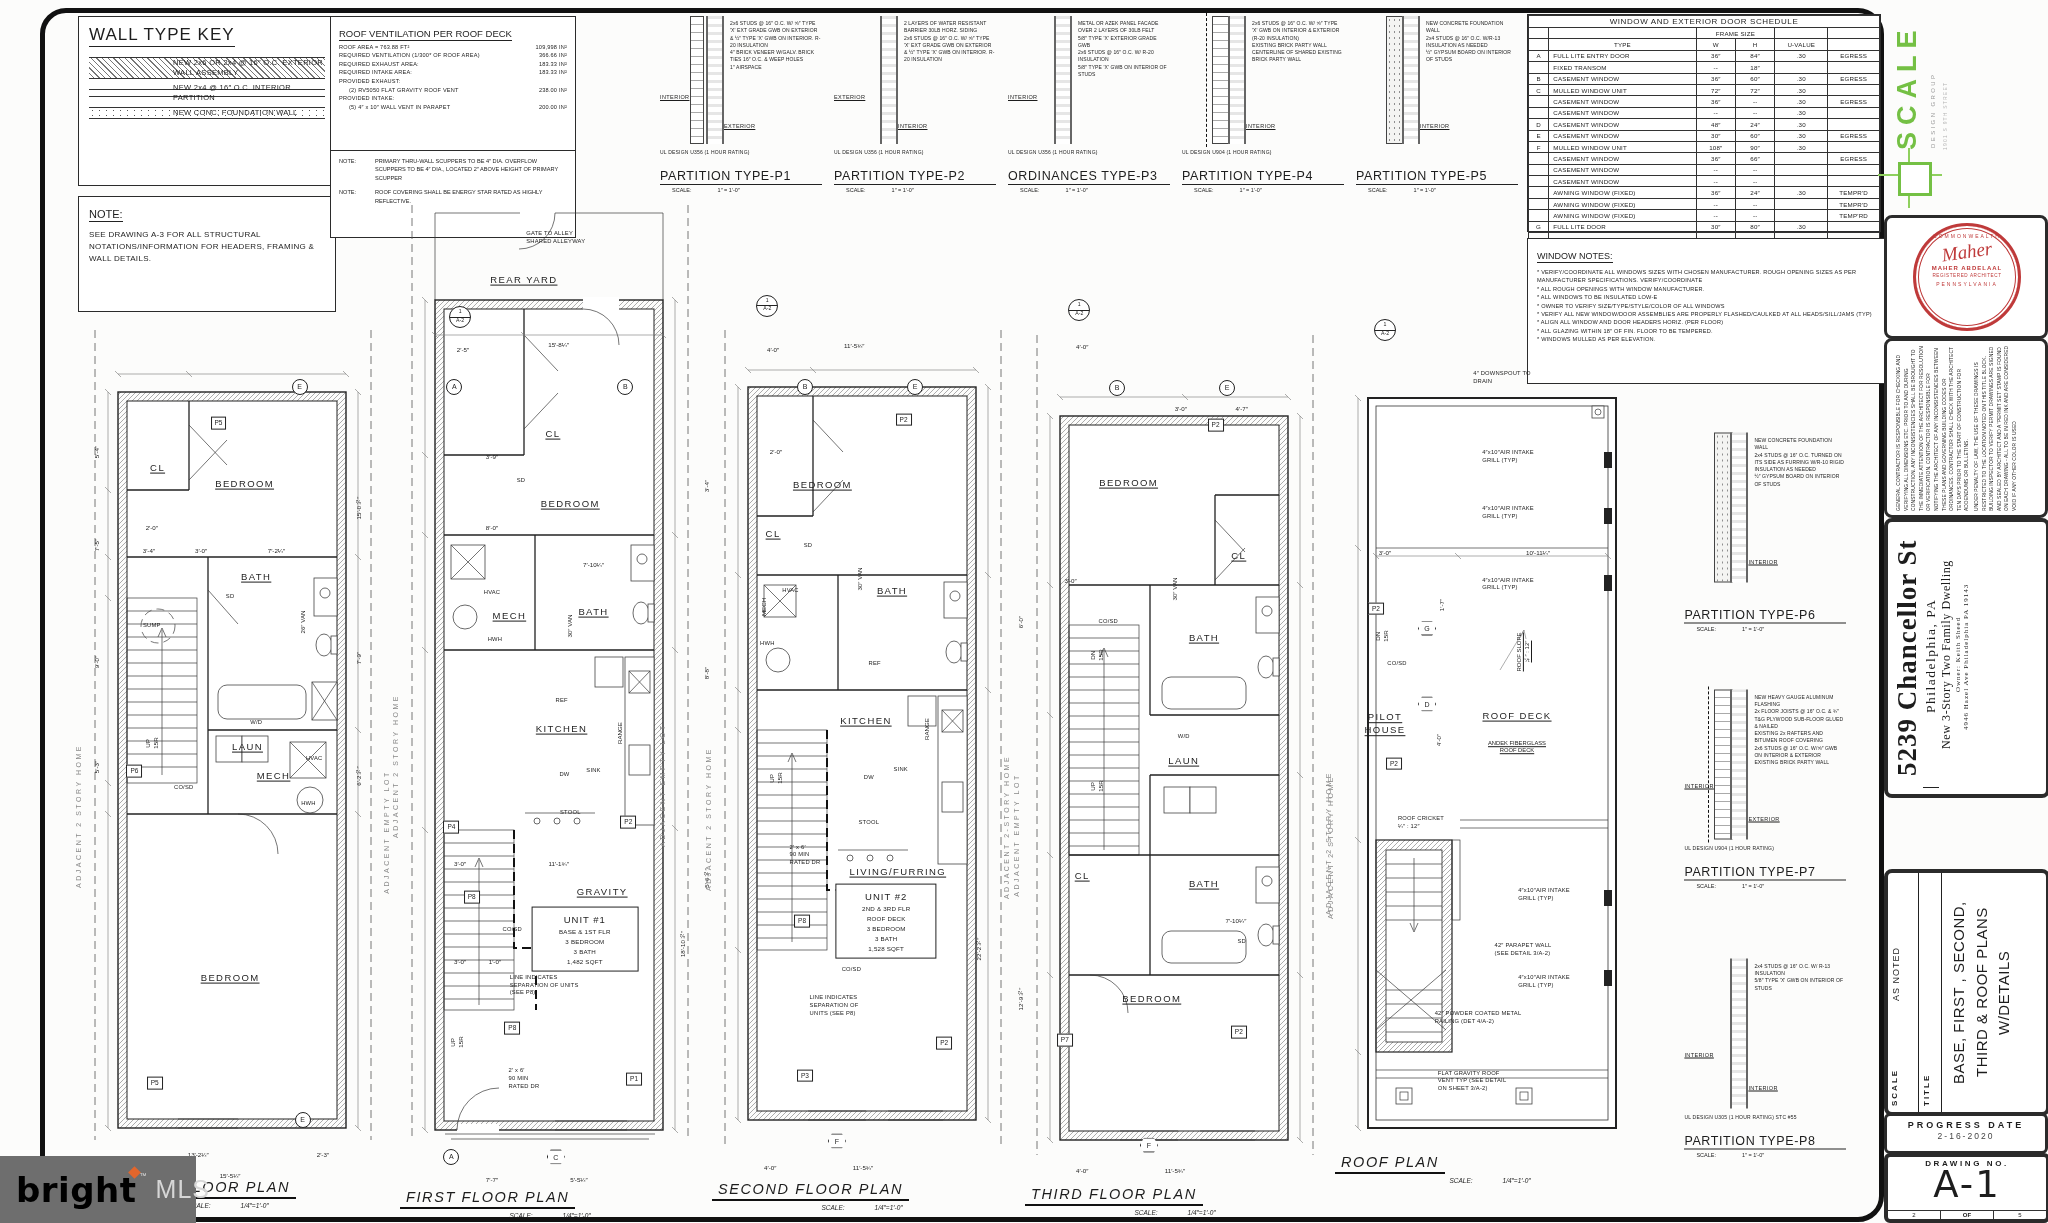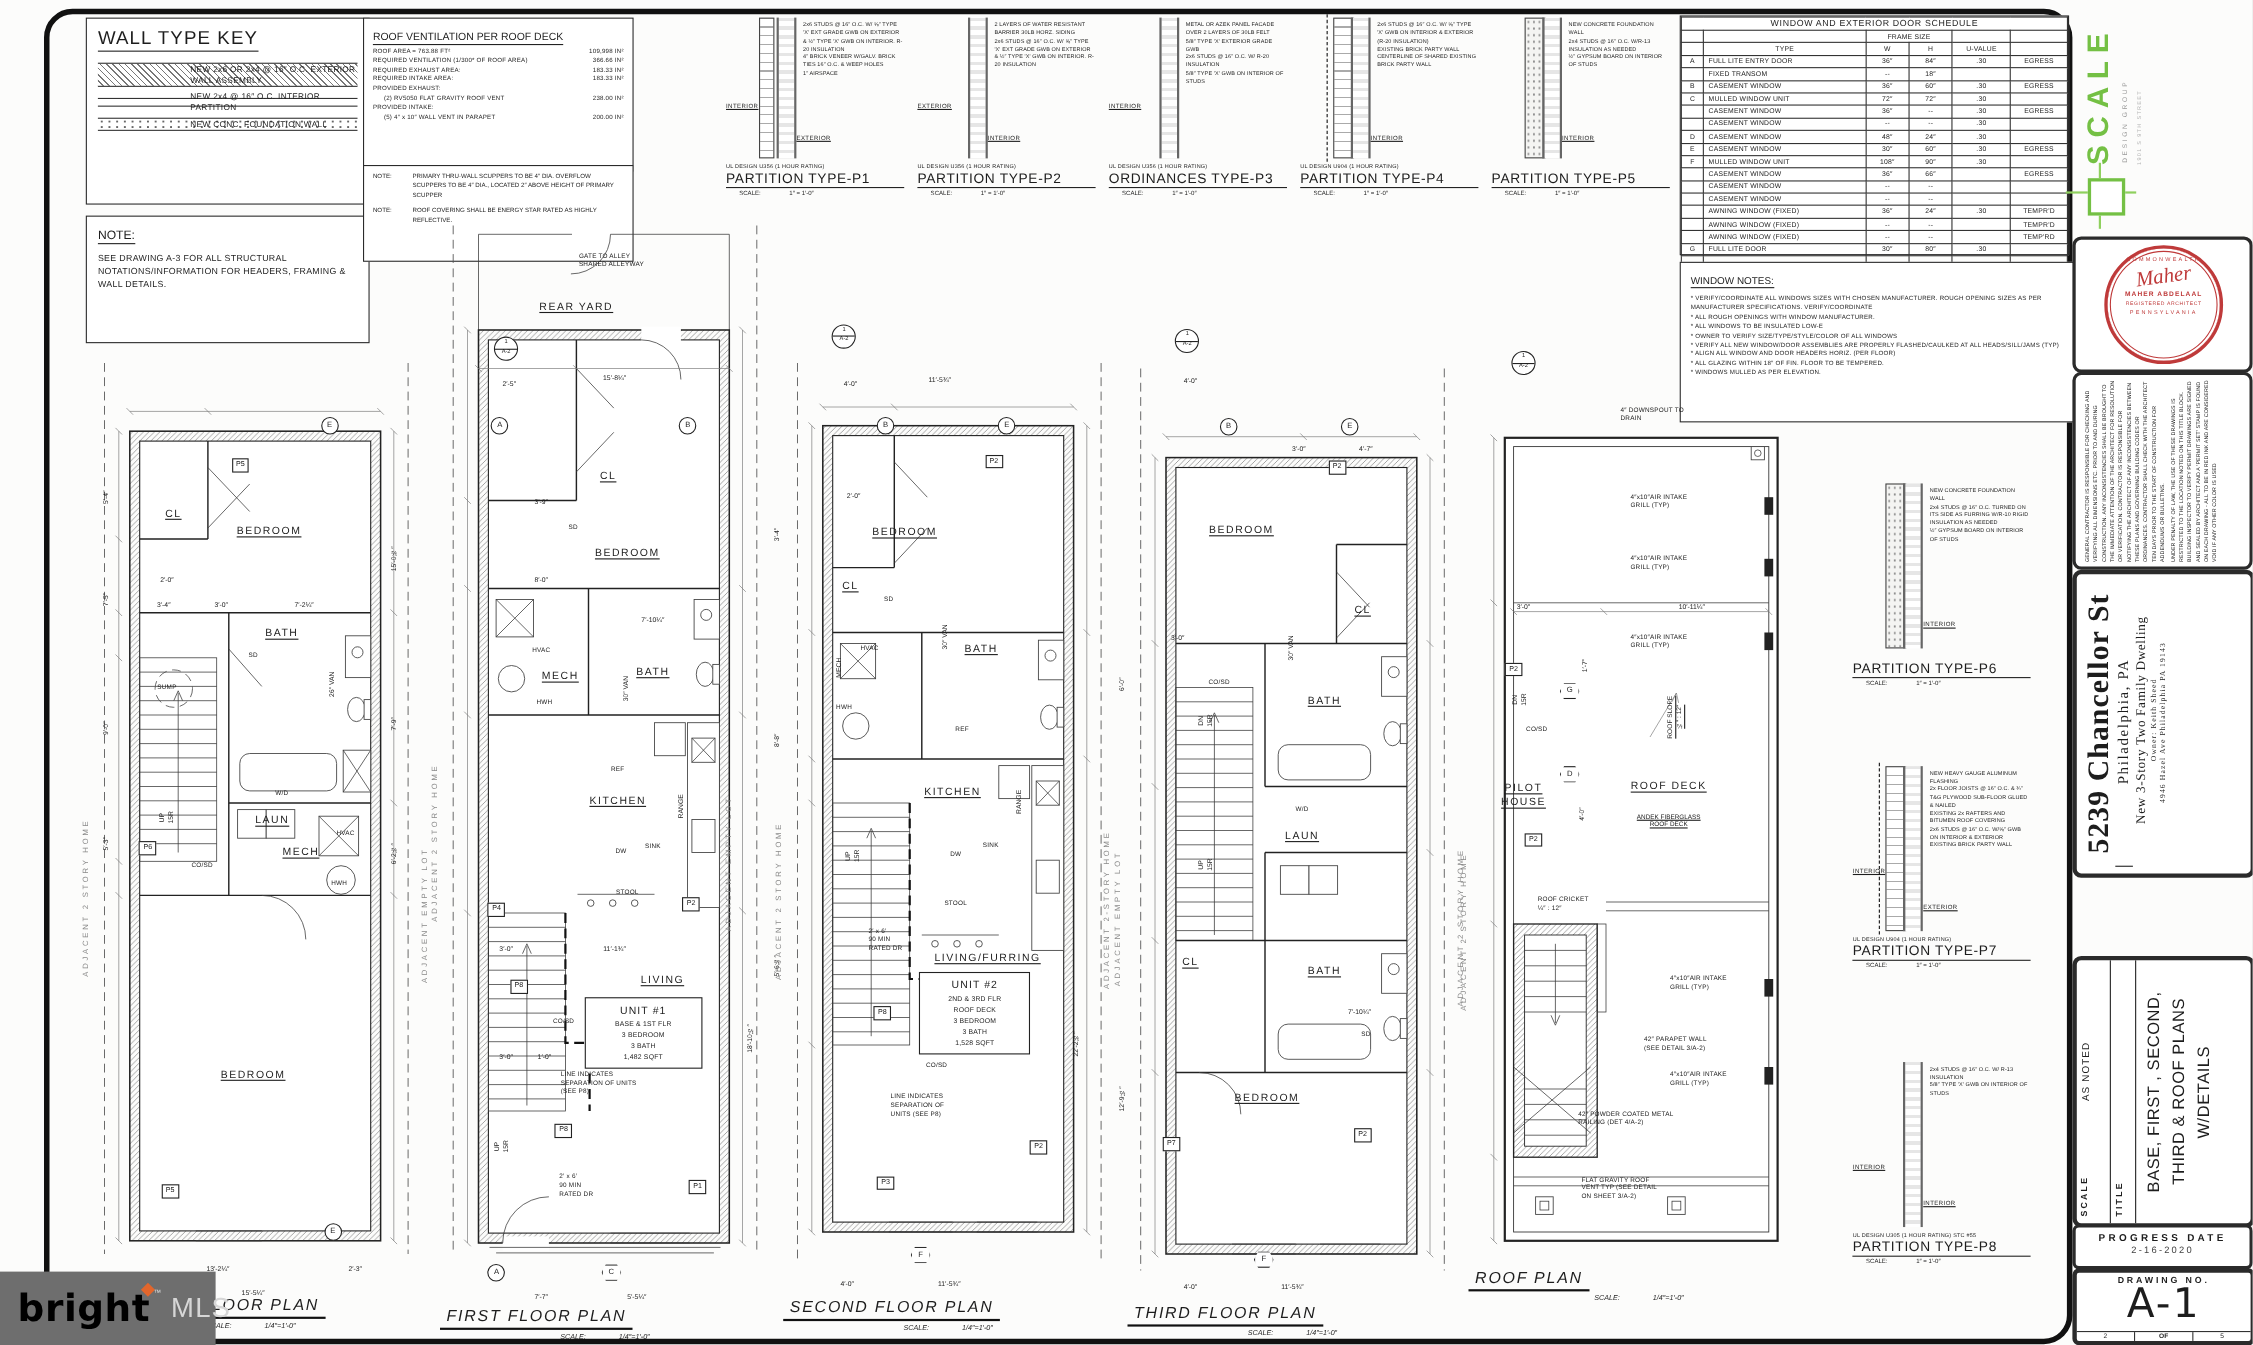--- a/index.html
+++ b/index.html
@@ -40,21 +40,21 @@
           background:repeating-linear-gradient(180deg,#e6e6e6 0 3px,#fff 3px 8px);}
   .k-pc-conc .stripA{width:17px;background:#f4f4f2 radial-gradient(#8e8e8e .7px,transparent 1px);background-size:5px 6px;}
   .k-pc-party .stripA{width:17px;}
   .k-pc-party .stripA::after{content:"";position:absolute;left:-7px;top:-4px;bottom:-4px;border-left:1.6px dashed #111;}
   .pnotes{position:absolute;left:70px;right:0;top:4px;font-size:5px;line-height:1.45;white-space:pre-line;text-align:left;letter-spacing:.1px;}
   .pside{position:absolute;font-size:5.5px;text-decoration:underline;letter-spacing:.4px;}
   .pside.l{left:0;bottom:34%;}
   .pside.r{left:64px;bottom:12%;}
   .k-pc-stud .pside.r{left:64px;}
   .pul{font-size:5px;margin-top:5px;letter-spacing:.2px;min-height:6px;}
-  .ptitle{font-size:12.5px;letter-spacing:.6px;border-bottom:1.3px solid #222;padding-bottom:1px;margin-top:0;white-space:nowrap;}
+  .ptitle{font-size:12.5px;letter-spacing:.6px;border-bottom:1.3px solid #222;padding-bottom:1px;margin-top:14px;white-space:nowrap;}
   .pscaleline{font-size:5.5px;margin-top:2px;display:flex;gap:26px;padding-left:12px;}
   #partright{position:absolute;inset:0;pointer-events:none;}
   #partright .pcard{position:absolute;transform:translate(-50%,-50%);}
   #partright .pgfx{height:150px;}
 
   
   #schedule{left:1527px;top:14px;width:352px;height:216px;padding:0;}
   #schedule table{border-collapse:collapse;width:100%;}
   #schedule td,#schedule th{border:1px solid #333;font-size:6.2px;font-weight:normal;text-align:center;padding:1px 2px;height:8.4px;letter-spacing:.2px;}
   #schedule .title{font-size:8px;letter-spacing:.6px;}
@@ -669,21 +669,21 @@
         <span class="lbl k-small" style="left: 54%; top: 53%;">REF</span>
         <span class="lbl k-room" style="left: 54%; top: 56%;">KITCHEN</span>
         <span class="lbl k-vdim" style="left: 74%; top: 56.5%;">RANGE</span>
         <span class="lbl k-small" style="left: 55%; top: 61%;">DW</span>
         <span class="lbl k-small" style="left: 65%; top: 60.5%;">SINK</span>
         <span class="lbl k-small" style="left: 57%; top: 65%;">STOOL</span>
         <span class="lbl k-chip" style="left: 16%; top: 66.5%;">P4</span>
         <span class="lbl k-chip" style="left: 77%; top: 66%;">P2</span>
         <span class="lbl k-dim" style="left: 19%; top: 70.5%;">3′-0″</span>
         <span class="lbl k-dim" style="left: 53%; top: 70.5%;">11′-1¾″</span>
-        <span class="lbl k-room" style="left: 68%; top: 73.5%;">LIVING</span>
+        <span class="lbl k-room" style="left: 68%; top: 73.5%;">GRAVITY</span>
         <span class="lbl k-chip" style="left: 23%; top: 74%;">P8</span>
         <span class="lbl k-box" style="left: 62%; top: 78.5%;">UNIT #1
 BASE &amp; 1ST FLR
 3 BEDROOM
 3 BATH
 1,482 SQFT</span>
         <span class="lbl k-small" style="left: 37%; top: 77.5%;">CO/SD</span>
         <span class="lbl k-note" style="left: 48%; top: 83.5%;">LINE INDICATES
 SEPARATION OF UNITS
 (SEE P8)</span>

